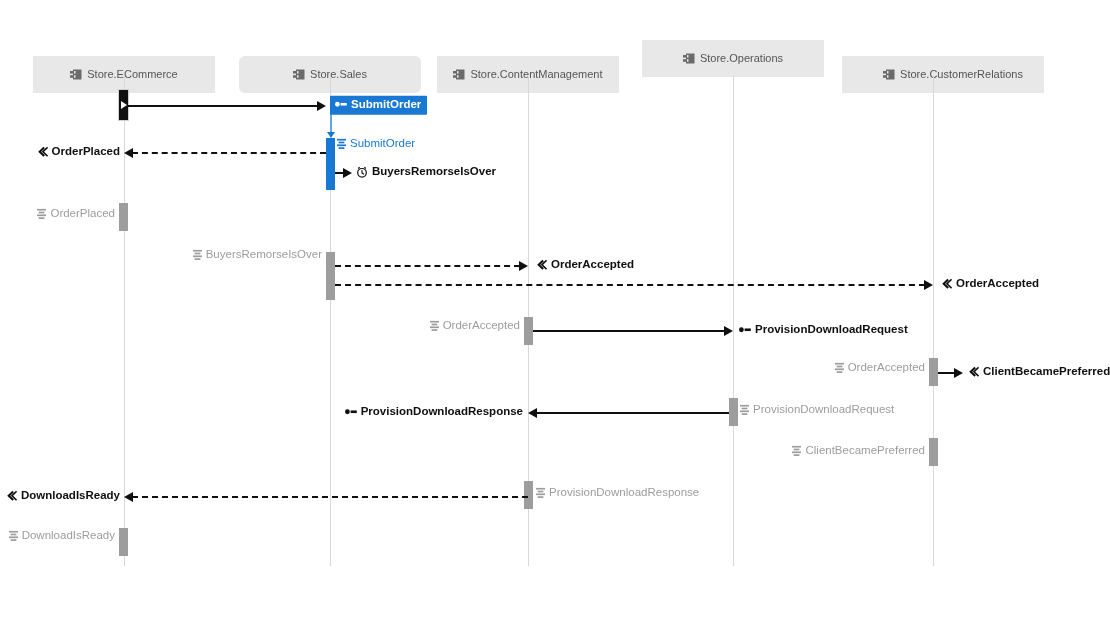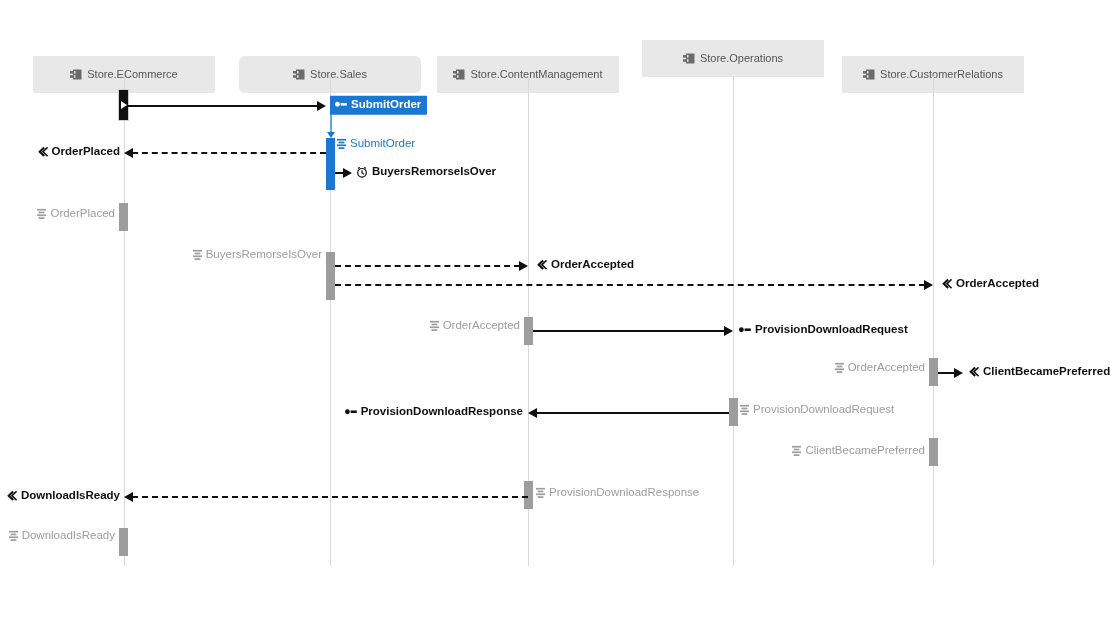--- a/index.html
+++ b/index.html
@@ -162,21 +162,21 @@
             <rect x="3" y="0.5" width="8.5" height="10" fill="#6b6b6b"></rect>
             <rect x="0" y="2" width="4.5" height="2.6" fill="#6b6b6b"></rect>
             <rect x="0" y="6.2" width="4.5" height="2.6" fill="#6b6b6b"></rect>
             <rect x="4.2" y="2" width="1.2" height="2.6" fill="#ffffff"></rect>
             <rect x="4.2" y="6.2" width="1.2" height="2.6" fill="#ffffff"></rect>
           </svg>
         </span>
         <span class="p-label">Store.Operations</span>
       </div>
       <div class="lifeline" style="left: 733px; top: 76px; height: 490px;"></div>
-      <div class="participant-header" style="left: 842px; width: 182px; top: 56px;">
+      <div class="participant-header" style="left: 842px; width: 182px; top: 56px; padding-left: 20px;">
         <span class="ic">
           <svg width="12" height="11" viewBox="0 0 12 11">
             <rect x="3" y="0.5" width="8.5" height="10" fill="#6b6b6b"></rect>
             <rect x="0" y="2" width="4.5" height="2.6" fill="#6b6b6b"></rect>
             <rect x="0" y="6.2" width="4.5" height="2.6" fill="#6b6b6b"></rect>
             <rect x="4.2" y="2" width="1.2" height="2.6" fill="#ffffff"></rect>
             <rect x="4.2" y="6.2" width="1.2" height="2.6" fill="#ffffff"></rect>
           </svg>
         </span>
         <span class="p-label">Store.CustomerRelations</span>

